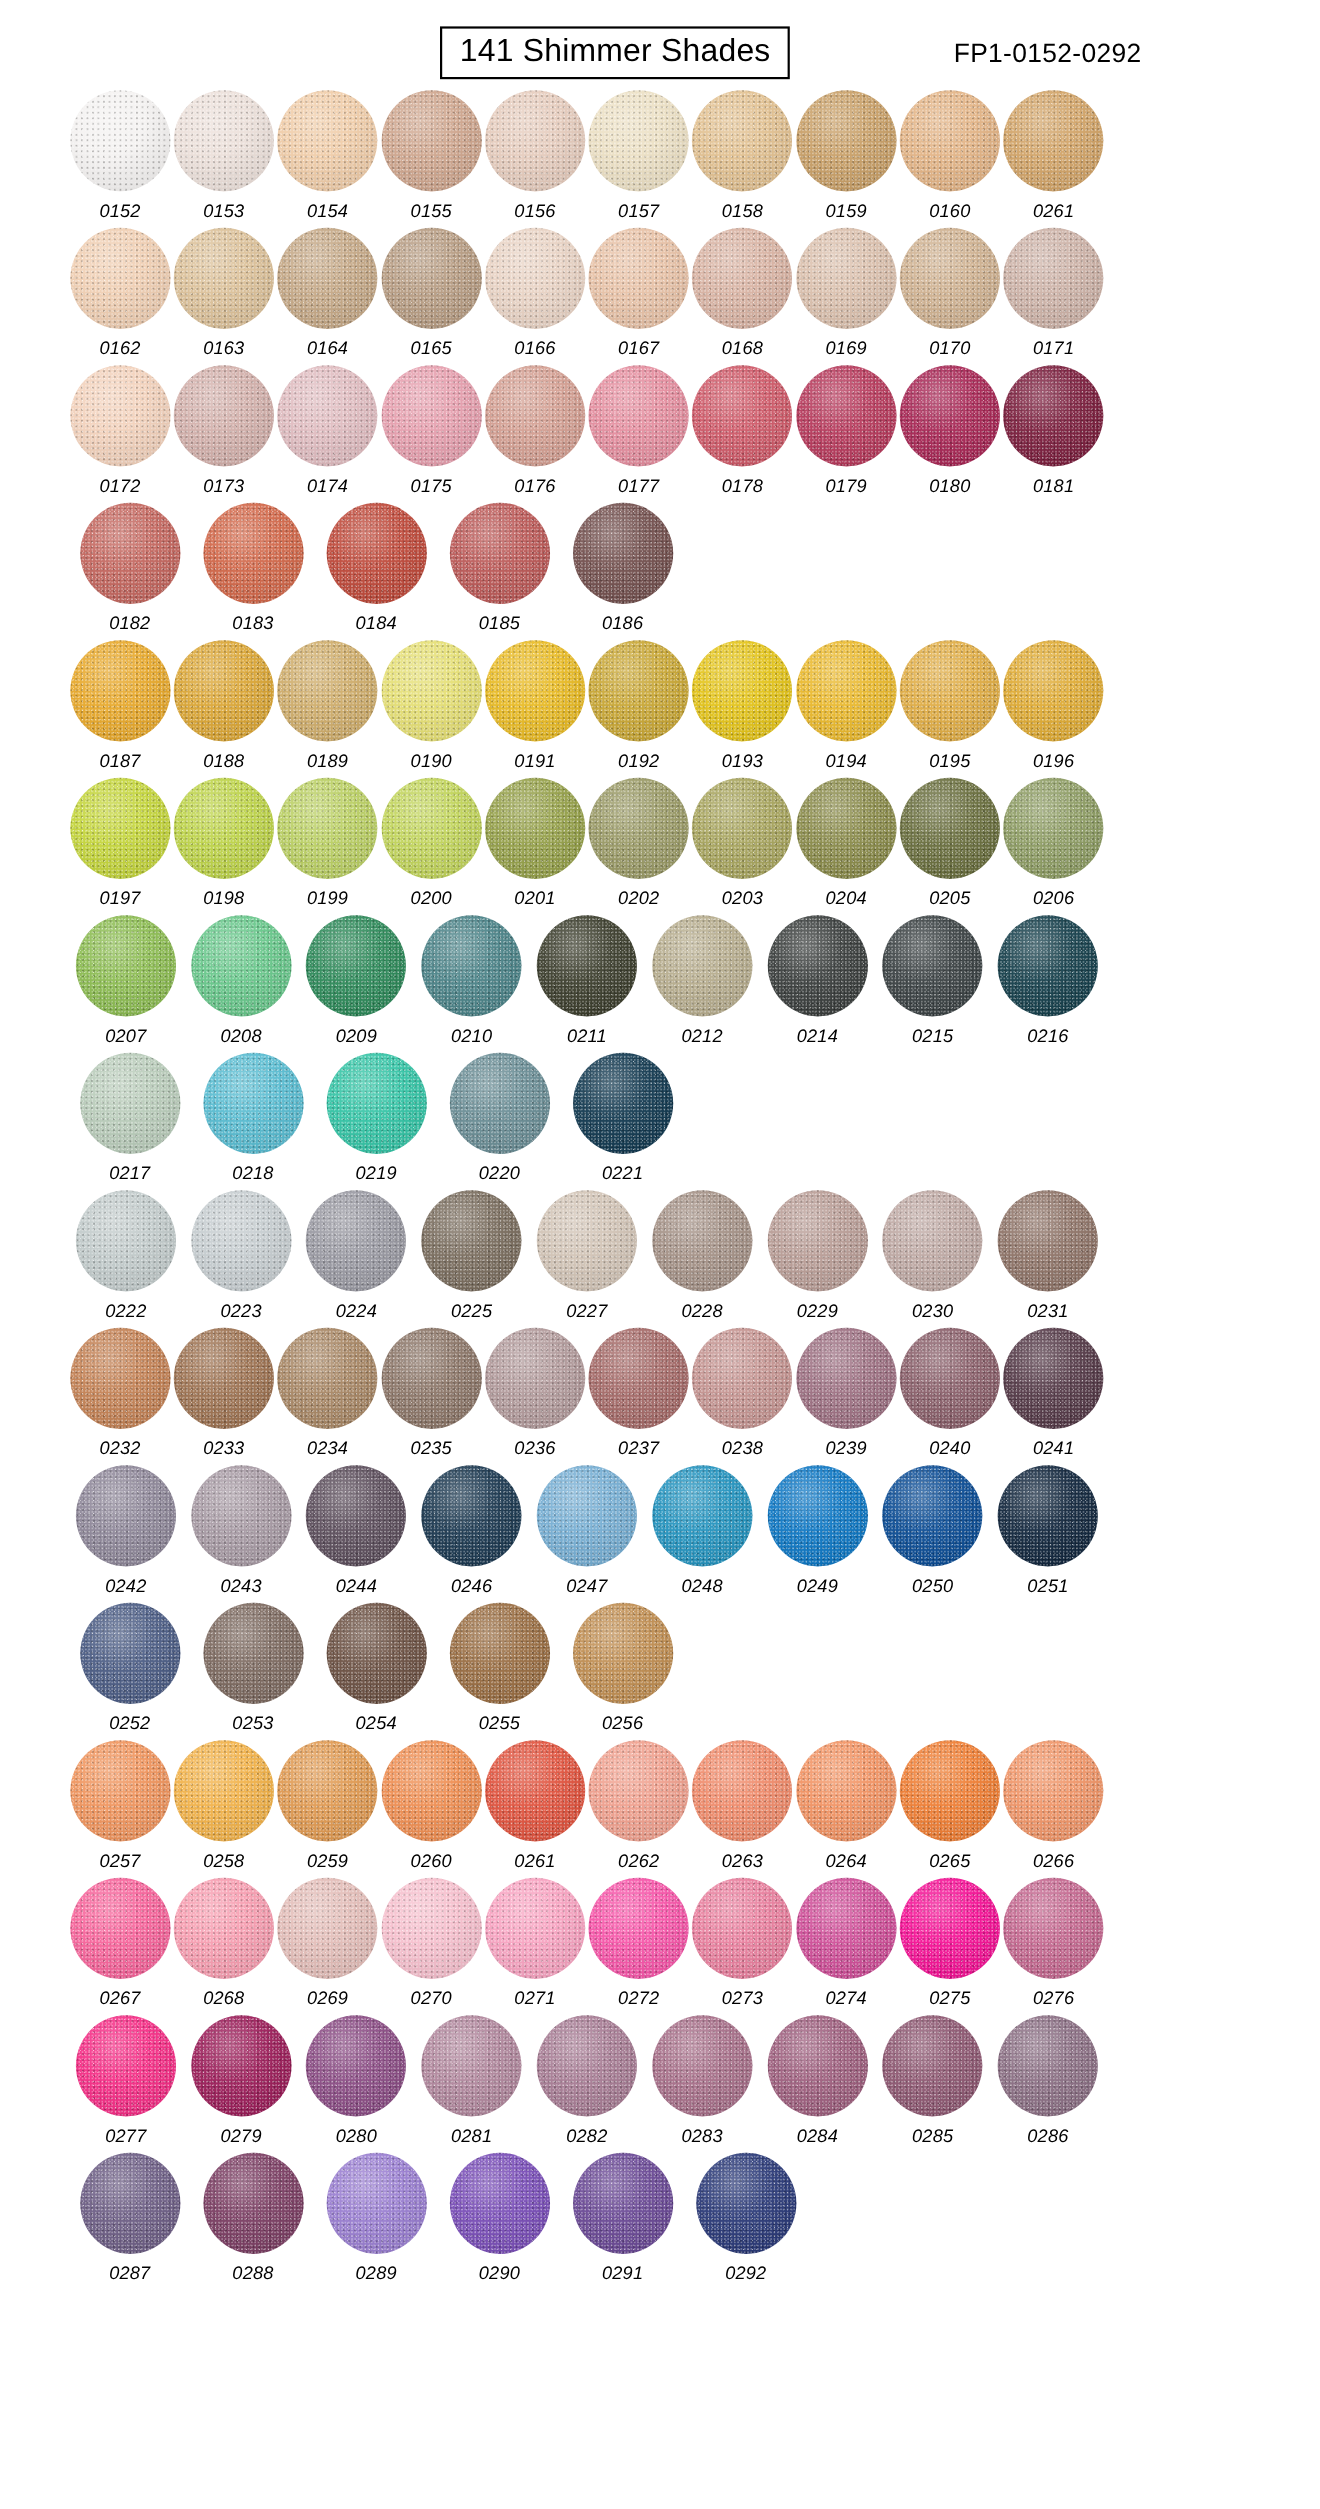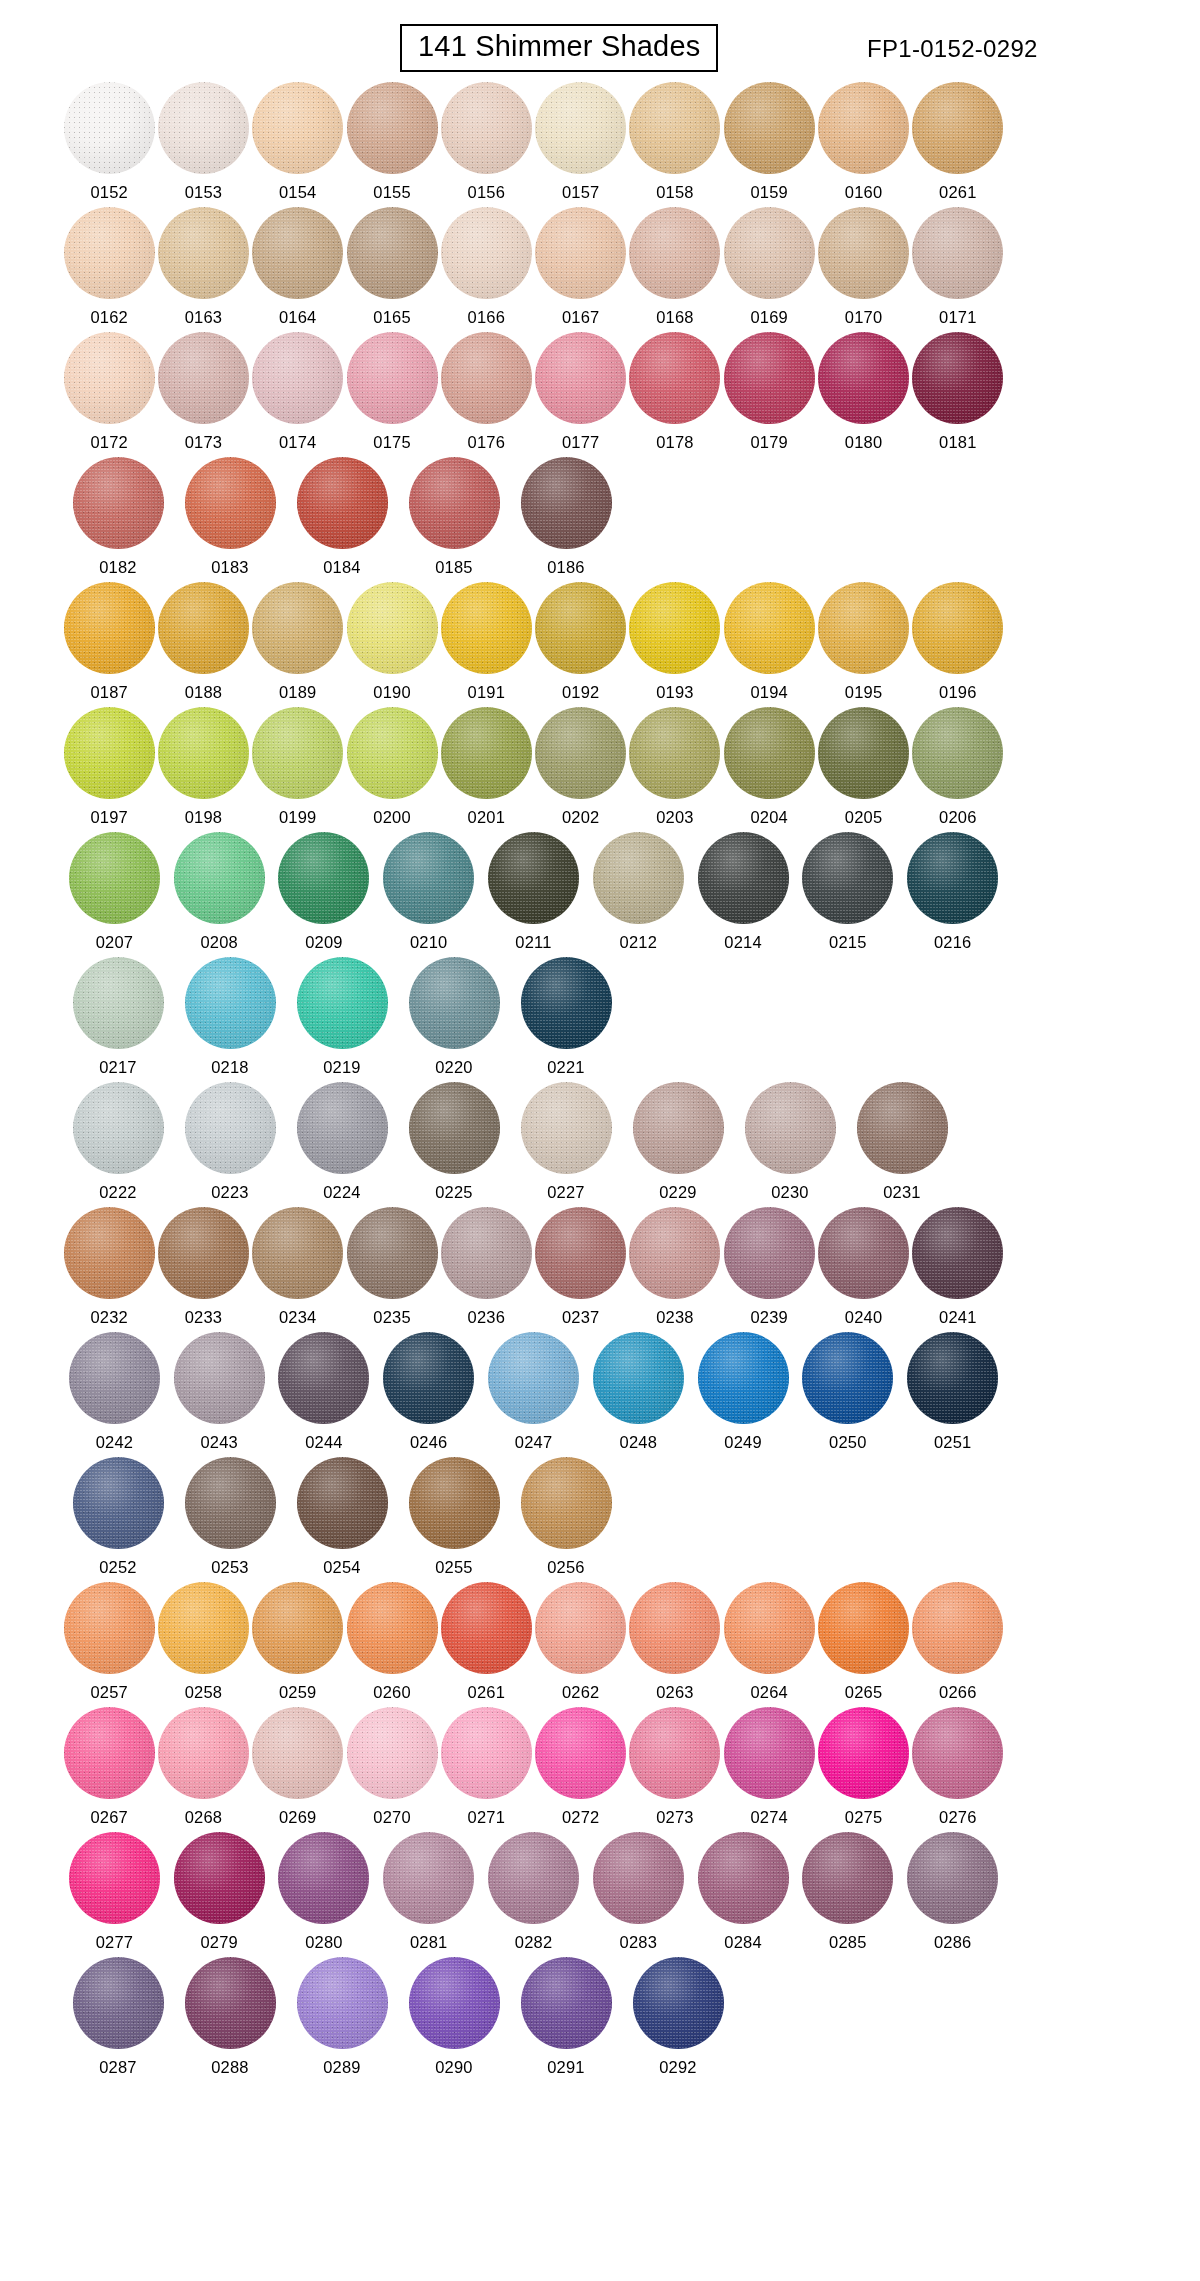--- a/index.html
+++ b/index.html
@@ -48,20 +48,21 @@
     letter-spacing: 0.3px;
     white-space: nowrap;
   }
 
   
   .grid {
     position: absolute;
     left: 0;
     top: 82px;
     width: 1005px;
+    font-style: italic;
   }
   .row {
     display: flex;
     height: 125px;
     padding-left: 62px;
     box-sizing: border-box;
   }
   .cell {
     width: 112px;
     margin-right: 0px;
@@ -426,20 +427,24 @@
         </div>
         <div class="cell">
           <div class="swatch" style="background-color: rgb(123, 110, 95); --o: 10;"></div>
           <div class="code">0225</div>
         </div>
         <div class="cell">
           <div class="swatch" style="background-color: rgb(210, 196, 182); --o: 5;"></div>
           <div class="code">0227</div>
         </div>
         <div class="cell">
+          <div class="swatch" style="background-color: rgb(165, 146, 135); --o: 8;"></div>
+          <div class="code">0228</div>
+        </div>
+        <div class="cell">
           <div class="swatch" style="background-color: rgb(185, 157, 150); --o: 0;"></div>
           <div class="code">0229</div>
         </div>
         <div class="cell">
           <div class="swatch" style="background-color: rgb(191, 169, 164); --o: 3;"></div>
           <div class="code">0230</div>
         </div>
         <div class="cell">
           <div class="swatch" style="background-color: rgb(143, 116, 104); --o: 6;"></div>
           <div class="code">0231</div>

